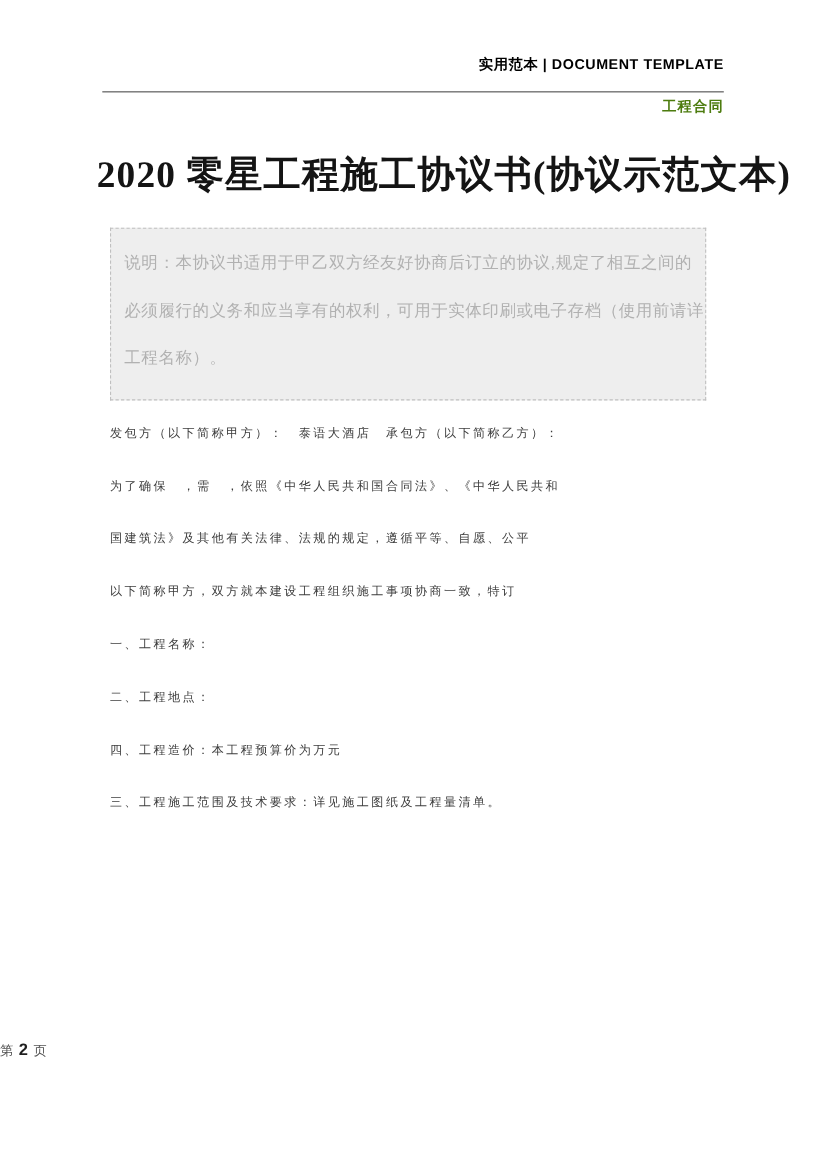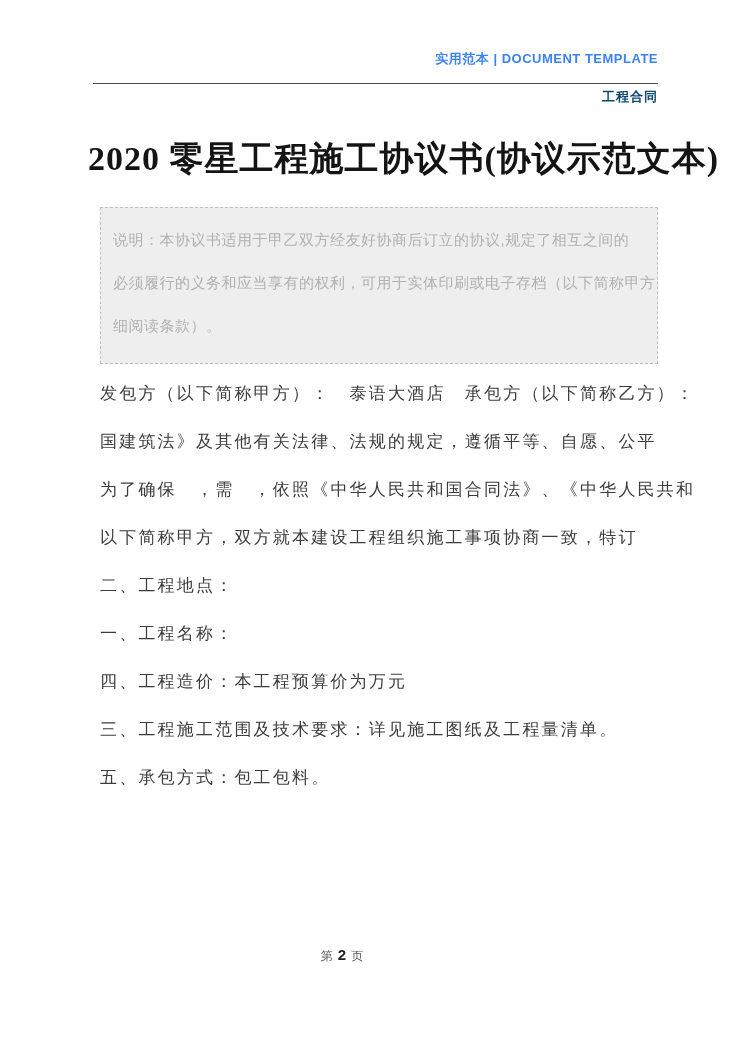--- a/index.html
+++ b/index.html
@@ -18,40 +18,40 @@
 
   
   .header-brand {
     position: absolute;
     top: 50px;
     right: 86px;
     font-family: "Liberation Sans", "DejaVu Sans", sans-serif;
     font-weight: bold;
     font-size: 13px;
     letter-spacing: 0.5px;
-    color: #3b82f6;
+    color: #000000;
     white-space: nowrap;
   }
   .header-rule {
     position: absolute;
     top: 83px;
     left: 93px;
     right: 86px;
     height: 0;
     border-top: 1px solid #4d4d4d;
   }
   .header-category {
     position: absolute;
     top: 88px;
     right: 86px;
     font-family: "Liberation Sans", "DejaVu Sans", sans-serif;
     font-weight: bold;
     font-size: 13px;
     letter-spacing: 1px;
-    color: #0c4a6e;
+    color: #4d7c0f;
     white-space: nowrap;
   }
 
   
   .doc-title {
     position: absolute;
     top: 136px;
     left: 88px;
     width: 570px;
     text-align: center;
@@ -65,54 +65,53 @@
 
   
   .notice-box {
     position: absolute;
     top: 207px;
     left: 100px;
     width: 524px;
     min-height: 110px;
     background: #eeeeee;
     border: 1px dashed #c0c0c0;
-    padding: 10px 20px 16px 12px;
+    padding: 10px 4px 16px 12px;
     font-family: "Liberation Sans", "DejaVu Sans", sans-serif;
     font-size: 15px;
     letter-spacing: 0.5px;
     color: #b1b1b1;
   }
   .notice-box .line {
     line-height: 43px;
     white-space: nowrap;
   }
 
   
   .doc-body {
     position: absolute;
     top: 370px;
     left: 100px;
     width: 560px;
-    font-size: 17px;
+    font-size: 11px;
     letter-spacing: 2.2px;
     color: #3c3c3c;
   }
   .doc-body .line {
     height: 48px;
     line-height: 48px;
     white-space: nowrap;
   }
 
   
   .page-footer {
     position: absolute;
     top: 946px;
     left: 0;
     width: 684px;
-    text-align: center;
     font-family: "Liberation Sans", "DejaVu Sans", sans-serif;
     font-size: 12px;
     color: #555555;
   }
   .page-footer .page-num {
     font-size: 15px;
     font-weight: bold;
     color: #1f1f1f;
     margin: 0 5px;
   }
@@ -125,33 +124,32 @@
   <div class="header-brand">实用范本 | DOCUMENT TEMPLATE</div>
 
   <div class="header-rule"></div>
 
   <div class="header-category">工程合同</div>
 
   <div class="doc-title">2020 零星工程施工协议书(协议示范文本)</div>
 
   <div class="notice-box">
       <div class="line">说明：本协议书适用于甲乙双方经友好协商后订立的协议,规定了相互之间的</div>
-      <div class="line">必须履行的义务和应当享有的权利，可用于实体印刷或电子存档（以下简称甲方</div>
-      <div class="line">细阅读条款）。</div>
+      <div class="line">必须履行的义务和应当享有的权利，可用于实体印刷或电子存档（使用前请详</div>
+      <div class="line">工程名称）。</div>
     </div>
 
   <div class="doc-body">
       <div class="line">发包方（以下简称甲方）：　泰语大酒店　承包方（以下简称乙方）：</div>
+      <div class="line">为了确保　，需　，依照《中华人民共和国合同法》、《中华人民共和</div>
       <div class="line">国建筑法》及其他有关法律、法规的规定，遵循平等、自愿、公平</div>
-      <div class="line">为了确保　，需　，依照《中华人民共和国合同法》、《中华人民共和</div>
       <div class="line">以下简称甲方，双方就本建设工程组织施工事项协商一致，特订</div>
+      <div class="line">一、工程名称：</div>
       <div class="line">二、工程地点：</div>
-      <div class="line">一、工程名称：</div>
       <div class="line">四、工程造价：本工程预算价为万元</div>
       <div class="line">三、工程施工范围及技术要求：详见施工图纸及工程量清单。</div>
-      <div class="line">五、承包方式：包工包料。</div>
     </div>
 
   <div class="page-footer">
     <span>第</span><span class="page-num">2</span><span>页</span>
   </div>
 
 </div>
 
 </body></html>

